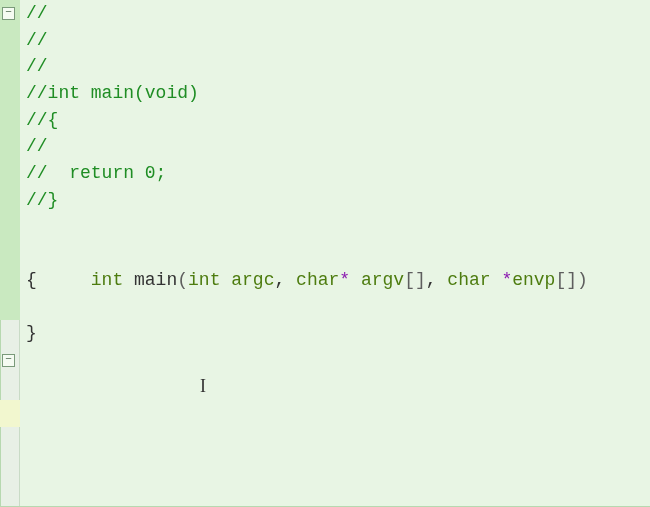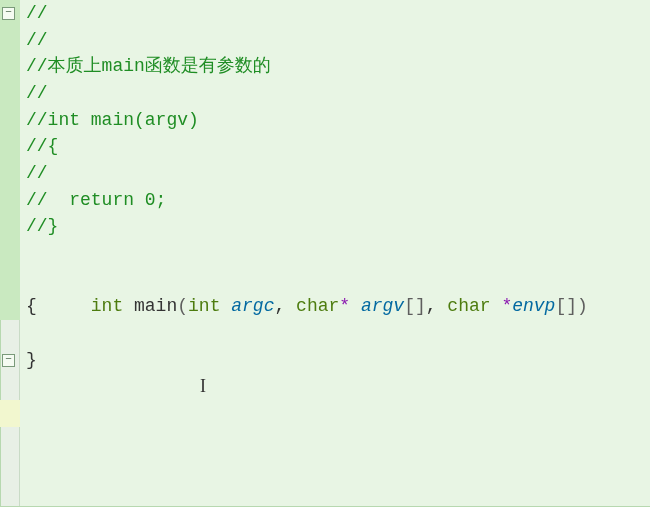--- a/index.html
+++ b/index.html
@@ -71,21 +71,21 @@
     right: 0;
     background: #f2f7cf;
     z-index: 0;
   }
   .line > * {
     position: relative;
     z-index: 1;
   }
   .t-comment { color: #1f8d24; }
   .t-kw      { color: #4d7c0f; }
-  .t-ident   { color: #0369a1; font-style: italic; }
+  .t-ident   { color: #4d7c0f; }
   .t-op      { color: #8b1ab0; }
   .t-paren   { color: #5e5e5e; }
   .t-num     { color: #b04a14; }
   .t-black   { color: #333333; }
   .caret {
     position: absolute;
     width: 10px;
     height: 18px;
     color: #333;
     z-index: 2;
@@ -106,23 +106,22 @@
   <div class="hl-yellow" style="top:400.2px; height:26.68px;"></div>
 
   <div class="gutter">
     <div class="fold" style="top:7px;"></div>
     <div class="fold" style="top:354px;"></div>
   </div>
 
   <div class="code">
     <div class="line"><span class="t-comment">//</span></div>
     <div class="line"><span class="t-comment">//</span></div>
-    <div class="line"><span class="t-comment">//本质上main函数是有参数的</span></div>
     <div class="line"><span class="t-comment">//</span></div>
-    <div class="line"><span class="t-comment">//int main(argv)</span></div>
+    <div class="line"><span class="t-comment">//int main(void)</span></div>
     <div class="line"><span class="t-comment">//{</span></div>
     <div class="line"><span class="t-comment">//</span></div>
     <div class="line"><span class="t-comment">//  return 0;</span></div>
     <div class="line"><span class="t-comment">//}</span></div>
     <div class="line"><span class="t-black"></span></div>
 
     <div class="line">
       <span class="t-kw">int</span><span class="t-black"> main</span><span class="t-paren">(</span><span class="t-kw">int</span><span class="t-ident"> argc</span><span class="t-black">, </span><span class="t-kw">char</span><span class="t-op">*</span><span class="t-ident"> argv</span><span class="t-paren">[]</span><span class="t-black">, </span><span class="t-kw">char</span><span class="t-black"> </span><span class="t-op">*</span><span class="t-ident">envp</span><span class="t-paren">[]</span><span class="t-paren">)</span>
     </div>
 

